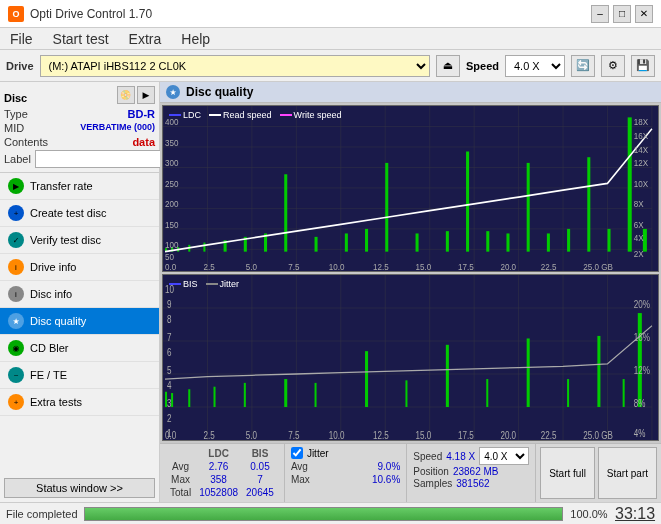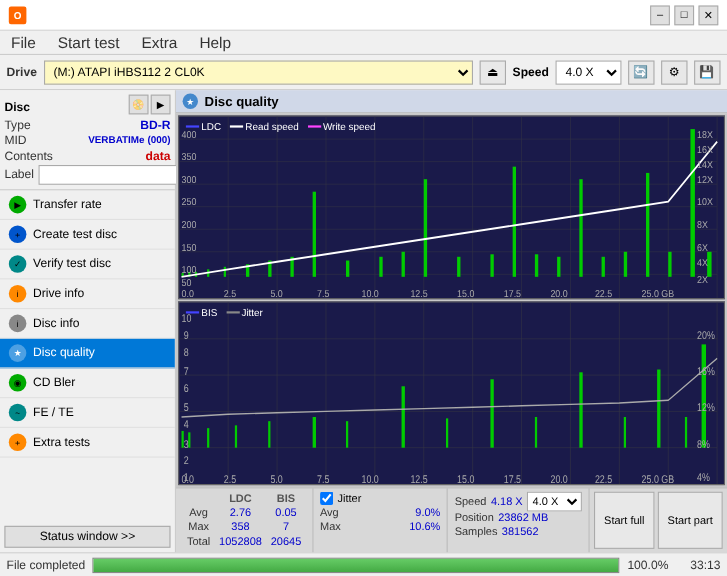--- a/index.html
+++ b/index.html
@@ -110,30 +110,31 @@
     
     .buttons-section { padding: 3px 4px; display: flex; flex-direction: row; gap: 3px; justify-content: center; }
     .action-btn { padding: 2px 8px; border: 1px solid #aaa; background: #e8e8e8; cursor: pointer; font-size: 10px; white-space: nowrap; }
     
     
     .progress-bar-area { display: flex; align-items: center; gap: 6px; padding: 3px 6px; background: #f0f0f0; border-top: 1px solid #ccc; height: 22px; }
     .progress-label { font-size: 11px; color: #333; }
     .progress-bar-outer { flex: 1; height: 14px; border: 1px solid #888; background: #e0e0e0; }
     .progress-bar-inner { height: 100%; background: linear-gradient(to bottom, #66cc66, #44aa44); width: 100%; }
     .progress-pct { font-size: 11px; color: #333; width: 40px; text-align: center; }
-    .progress-time { font-size: 11px; color: #333; width: 40px; text-align: right; }
+    .progress-time { font-size: 16px; color: #333; width: 40px; text-align: right; text-decoration: underline; }
   </style>
 </head>
 <body>
 
 <div class="title-bar">
   <div class="title-bar-left">
     <div class="title-bar-icon">
       <span>O</span>
     </div>
+    <span class="title-bar-text">Opti Drive Control 1.70</span>
   </div>
   <div class="title-bar-controls">
     <div class="title-btn">–</div>
     <div class="title-btn">□</div>
     <div class="title-btn close">✕</div>
   </div>
 </div>
 
 <div class="menu-bar">
   <span class="menu-item">File</span>

